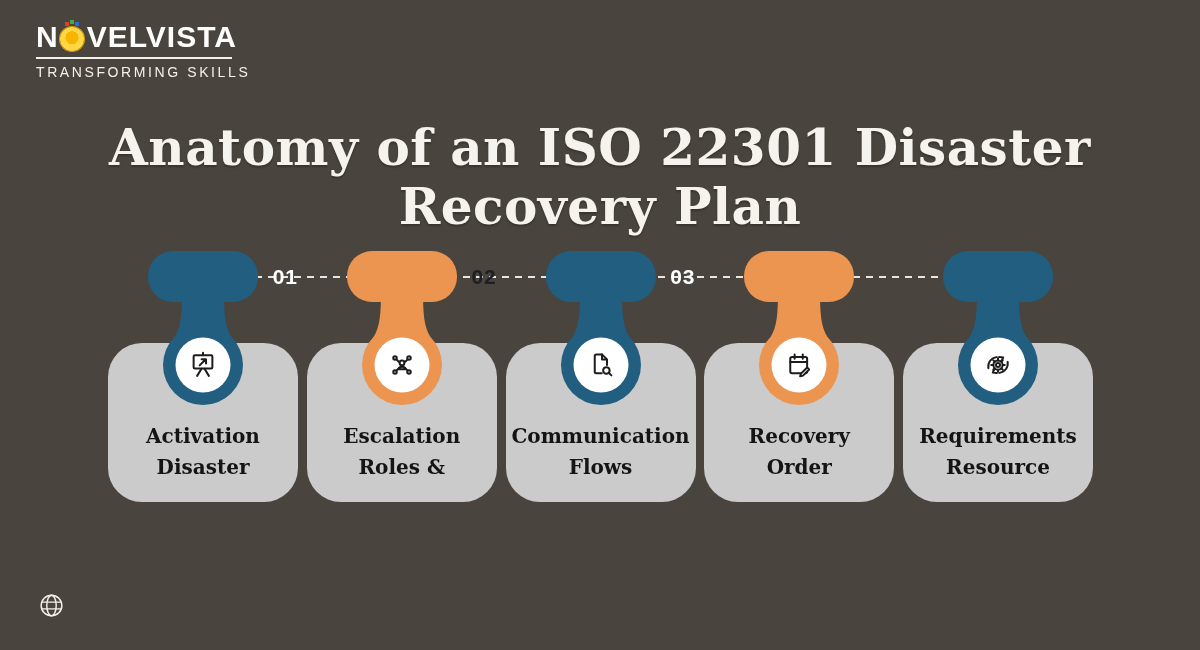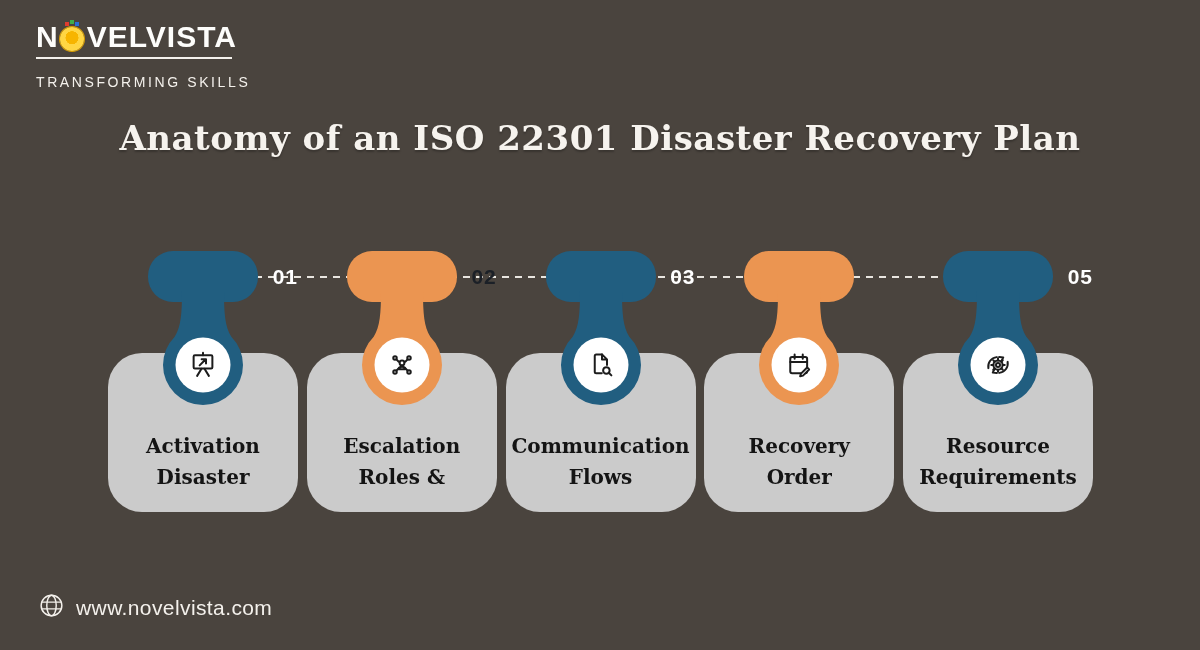--- a/index.html
+++ b/index.html
@@ -27,27 +27,27 @@
     position:absolute;left:0;top:3px;width:24px;height:24px;border-radius:50%;
     background:radial-gradient(circle at 50% 45%, #f7b500 0 36%, #ffd643 37% 78%, #e7a400 79%);
     box-shadow:0 0 0 1px #d99c00;
   }
   .logo-sun .px{position:absolute;width:4px;height:4px;top:-2px;}
   .logo-sun .px.r{left:5px;background:#e03c2f;}
   .logo-sun .px.g{left:10px;top:-4px;background:#3fae49;}
   .logo-sun .px.b{left:15px;background:#2a6fd4;}
   .logo-rule{height:2px;background:#f4f1ec;margin-top:3px;width:196px;}
   .logo-tagline{
-    margin-top:15px;color:#f4f1ec;font-size:14px;letter-spacing:2.6px;font-weight:400;
+    margin-top:5px;color:#f4f1ec;font-size:14px;letter-spacing:2.6px;font-weight:400;
   }
   
   .title{
     position:absolute;left:0;top:118px;width:1200px;text-align:center;
     font-family:"DejaVu Serif","Liberation Serif",serif;
-    font-weight:bold;font-size:34px;color:var(--cream);
+    font-weight:bold;font-size:50px;color:var(--cream);
     text-shadow:0 2px 2px rgba(0,0,0,.25);
     letter-spacing:.5px;
   }
   
   .steps{
     position:absolute;left:108px;top:251px;width:985px;height:262px;
     display:flex;justify-content:space-between;
   }
   .connector{
     position:absolute;left:95px;right:95px;top:25px;height:2px;z-index:0;
@@ -63,21 +63,21 @@
     text-align:right;font-size:21px;font-weight:bold;letter-spacing:1px;color:#ffffff;
     font-family:"Liberation Sans",sans-serif;
   }
   .step.orange .step-number{color:#1b2027;}
   .step-icon{
     position:absolute;left:50%;top:99px;width:30px;height:30px;margin-left:-15px;z-index:3;
   }
   .step-icon svg{width:30px;height:30px;display:block;stroke:#1c1c1c;fill:none;
     stroke-width:1.6;stroke-linecap:round;stroke-linejoin:round;}
   .card{
-    position:absolute;left:0;top:102px;width:190px;height:159px;z-index:1;
+    position:absolute;left:0;top:92px;width:190px;height:159px;z-index:1;
     background:var(--card);border-radius:34px;
     display:flex;flex-direction:column;justify-content:center;align-items:center;
     padding-top:58px;
   }
   .card-label{
     text-align:center;
     font-family:"DejaVu Serif","Liberation Serif",serif;
     font-weight:bold;font-size:20px;line-height:31px;color:#141414;
   }
   
@@ -203,41 +203,39 @@
       </div>
     </div>
   </div>
 
   <div class="step blue">
     <svg class="pin" viewBox="0 0 190 160">
       <rect x="40" y="0" width="110" height="51" rx="25" fill="currentColor"></rect>
       <path d="M74,40 L116,40 C116,62 117,76 123.3,85.7 A40,40 0 1 1 66.7,85.7 C73,76 74,62 74,40 Z" fill="currentColor"></path>
       <circle cx="95" cy="114" r="27.5" fill="#ffffff"></circle>
     </svg>
-    <div class="step-number">05</div>
     <span class="step-icon">
       <svg viewBox="0 0 24 24">
         <circle cx="12" cy="12" r="1.6"></circle>
         <circle cx="12" cy="12" r="3.7"></circle>
         <path d="M12,6.6 V8.3 M12,15.7 V17.4 M6.6,12 H8.3 M15.7,12 H17.4 M8.2,8.2 L9.4,9.4 M14.6,14.6 L15.8,15.8 M15.8,8.2 L14.6,9.4 M9.4,14.6 L8.2,15.8"></path>
         <path d="M4.3,14.5 C3.6,10 6.6,6.2 11,5.7 M12.9,5.6 L16.2,5.9 L14.9,8.6"></path>
         <path d="M19.7,9.5 C20.4,14 17.4,17.8 13,18.3 M11.1,18.4 L7.8,18.1 L9.1,15.4"></path>
       </svg>
     </span>
     <div class="card">
       <div class="card-label">
+        <div>Requirements</div>
         <div>Resource</div>
-        <div>Requirements</div>
       </div>
     </div>
   </div>
 </div>
 
 <div class="footer">
   <span>
     <svg viewBox="0 0 24 24">
       <circle cx="12" cy="12" r="9.2"></circle>
       <ellipse cx="12" cy="12" rx="4.2" ry="9.2"></ellipse>
       <path d="M3.3,9 H20.7 M3.3,15 H20.7"></path>
     </svg>
   </span>
-  <span class="footer-url">www.novelvista.com</span>
 </div>
 
 </body></html>

